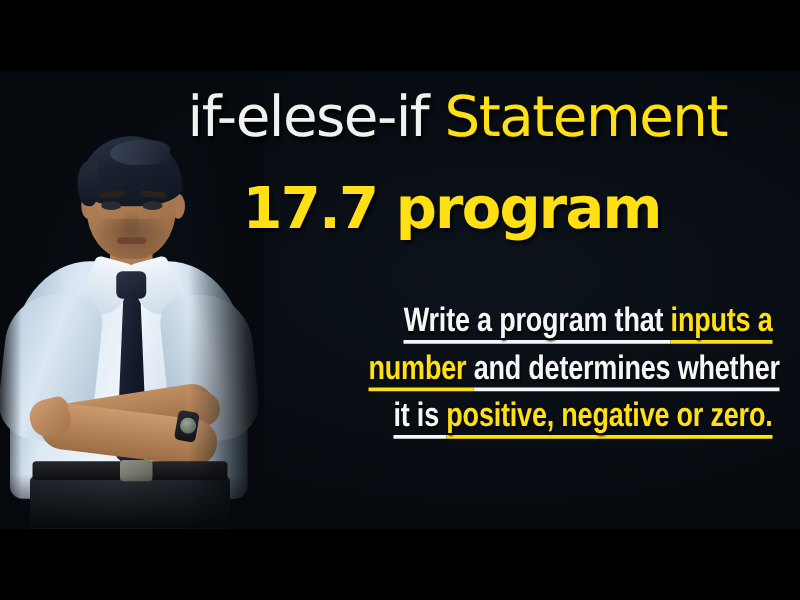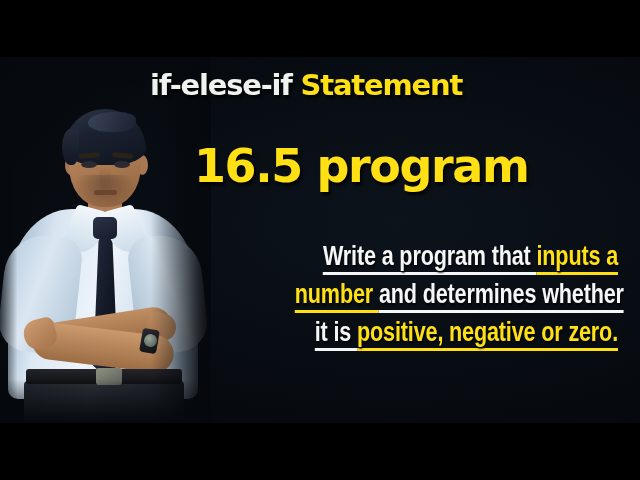--- a/index.html
+++ b/index.html
@@ -366,22 +366,22 @@
 
   
   #headline {
     position: absolute;
     left: 150px;
     top: 14px;
     width: 480px;
     z-index: 60;
     white-space: nowrap;
     font-family: "DejaVu Sans", sans-serif;
-    font-weight: bold;
-    font-size: 29px;
+    font-weight: normal;
+    font-size: 45px;
     letter-spacing: -1.2px;
     line-height: 1;
     text-shadow: 2px 3px 3px rgba(0,0,0,0.85);
   }
   .hl-white { color: #eef3ef; }
   .hl-yellow { color: #ffe014; }
 
   #subhead {
     position: absolute;
     left: 194px;
@@ -468,21 +468,21 @@
       <div class="watch-face"></div>
       <div class="belt"></div>
       <div class="buckle"></div>
       <div class="ph-fade"></div>
     </div>
 
     <div id="headline">
       <span class="hl-white">if-elese-if </span><span class="hl-yellow">Statement</span>
     </div>
 
-    <div id="subhead">16.5 program</div>
+    <div id="subhead">17.7 program</div>
 
     <div id="question">
       <span class="qline"><span class="q-white">Write a program that </span><span class="q-yellow">inputs a </span></span>
       <span class="qline"><span class="q-yellow">number </span><span class="q-white">and determines whether</span></span>
       <span class="qline"><span class="q-white"> it is </span><span class="q-yellow">positive, negative or zero.</span></span>
     </div>
 
   </div>
 </div>
 

